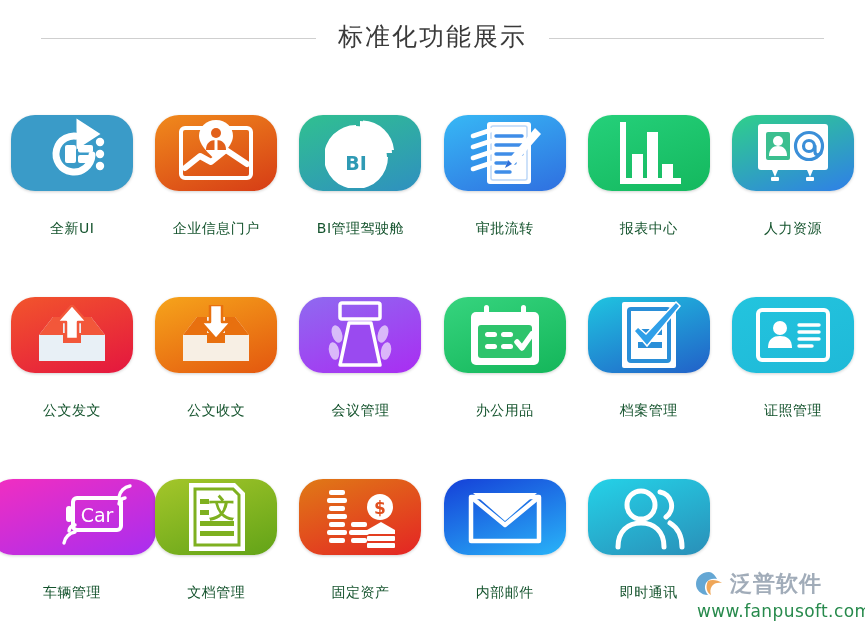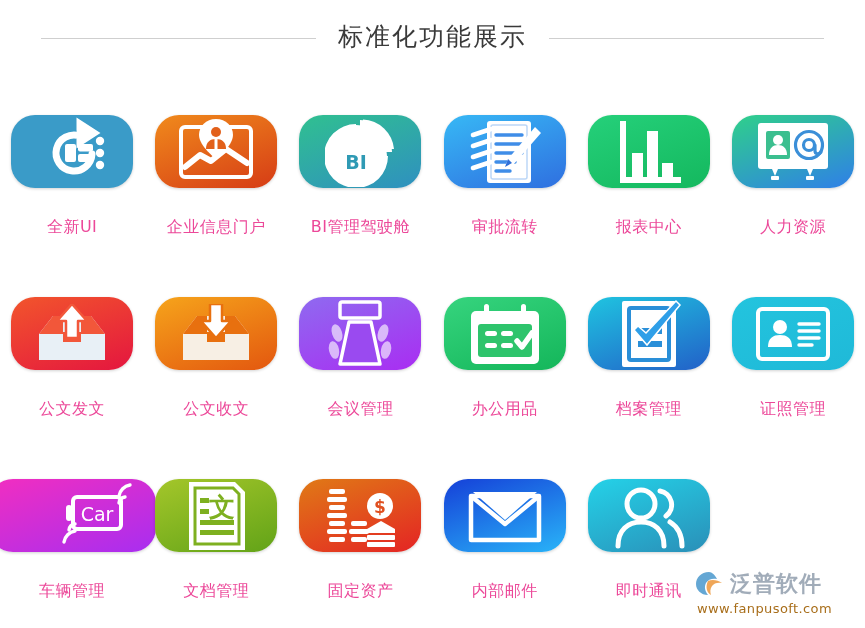--- a/index.html
+++ b/index.html
@@ -48,39 +48,39 @@
     box-sizing:border-box;
   }
   .tile{
     width:122px;height:105px;border-radius:24px;
     position:relative;overflow:hidden;
     box-shadow:0 1px 3px rgba(0,0,0,0.18);
     display:flex;align-items:center;justify-content:center;
   }
   .tile svg{display:block;}
   .label{
-    margin-top:29px;font-size:16px;color:#ec4899;
+    margin-top:29px;font-size:14px;color:#14532d;
     white-space:nowrap;letter-spacing:0.5px;
   }
 
   
   .watermark{
     position:absolute;right:6px;bottom:6px;
     width:164px;height:52px;
     pointer-events:none;
     opacity:0.92;
   }
   .wm-row{display:flex;align-items:center;gap:5px;}
   .wm-text{
     font-size:22px;font-weight:bold;color:#9aa6b4;
     letter-spacing:1px;line-height:1;
     text-shadow:0 1px 0 rgba(255,255,255,0.5);
   }
   .wm-url{
-    font-size:13px;color:#a16207;letter-spacing:0.4px;
+    font-size:17px;color:#15803d;letter-spacing:0.4px;
     margin-top:4px;text-align:left;padding-left:2px;
   }
 </style>
 </head>
 <body>
 
 <div class="page">
 
   <div class="header">
     <div class="rule left"></div>

